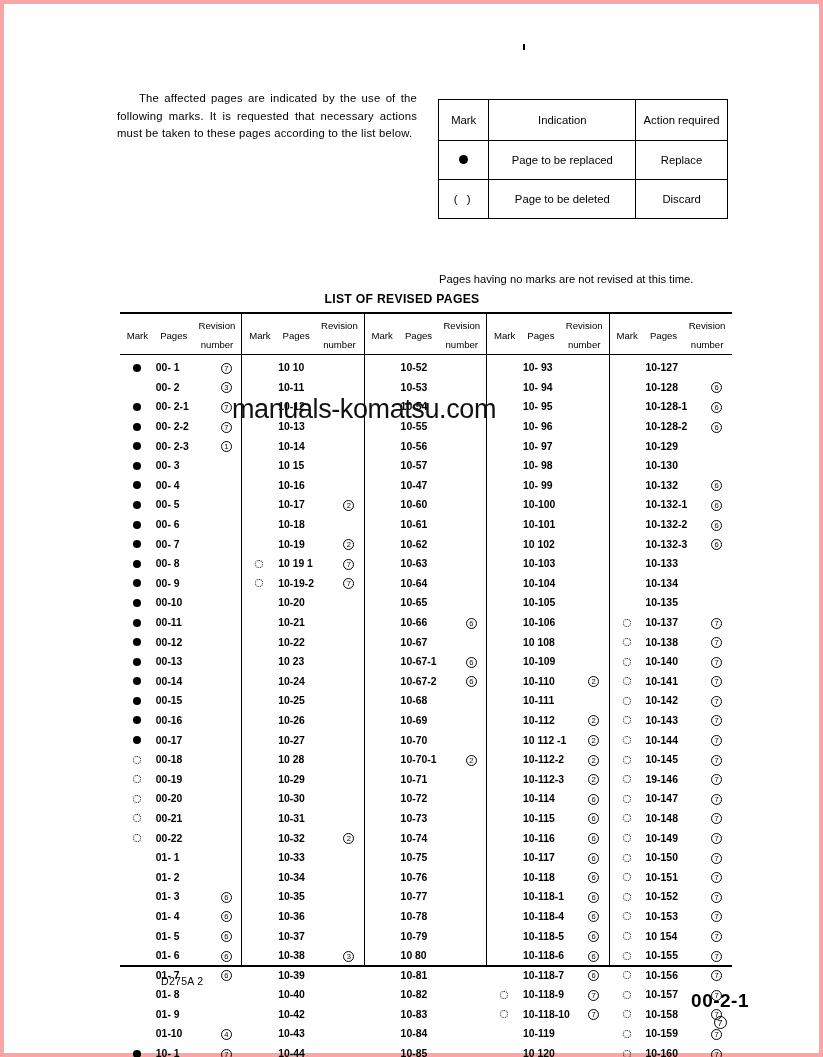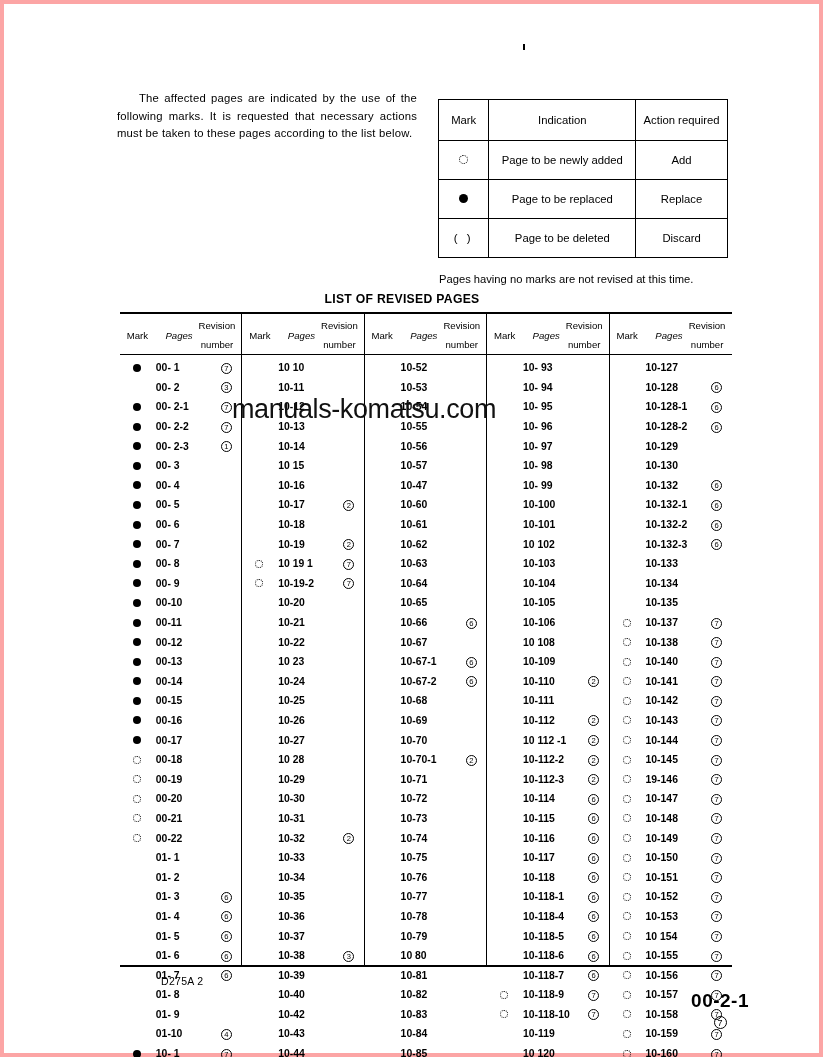--- a/index.html
+++ b/index.html
@@ -91,21 +91,21 @@
   .chead{
     height:41px;
     border-bottom:1px solid #000;
     display:flex;
     align-items:center;
     font-size:9.6px;
     box-sizing:border-box;
     padding-top:2px;
   }
   .chead .h-mark{width:35px;text-align:center;}
-  .chead .h-pages{width:38px;text-align:right;font-style:italic;}
+  .chead .h-pages{width:38px;text-align:center;}
   .chead .h-rev{width:49px;text-align:center;line-height:19px;}
 
   .rows{padding-top:3px;}
   .row{
     height:19.6px;
     display:flex;
     align-items:center;
     font-size:10.4px;
     font-weight:bold;
   }
@@ -180,25 +180,20 @@
     <span>must be taken to these pages according to the list</span>
     <span>below.</span>
   </div>
 
   <table class="legend">
     <tbody>
       <tr>
         <td class="c-mark">Mark</td>
         <td class="c-ind">Indication</td>
         <td class="c-act">Action required</td>
-      </tr>
-      <tr>
-        <td><span class="m-open"></span></td>
-        <td class="ind-cell">Page to be newly added</td>
-        <td>Add</td>
       </tr>
       <tr>
         <td><span class="m-filled"></span></td>
         <td class="ind-cell">Page to be replaced</td>
         <td>Replace</td>
       </tr>
       <tr>
         <td><span class="m-del">( )</span></td>
         <td class="ind-cell">Page to be deleted</td>
         <td>Discard</td>

